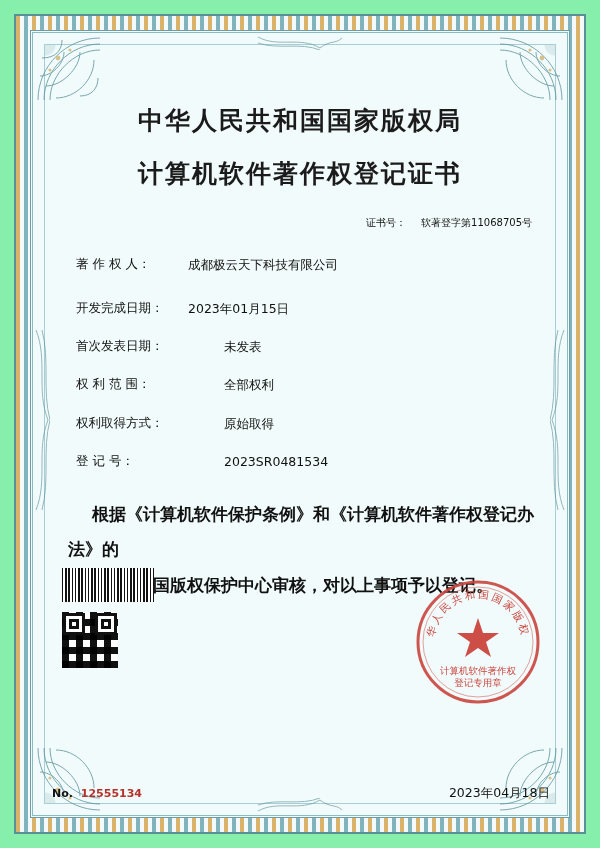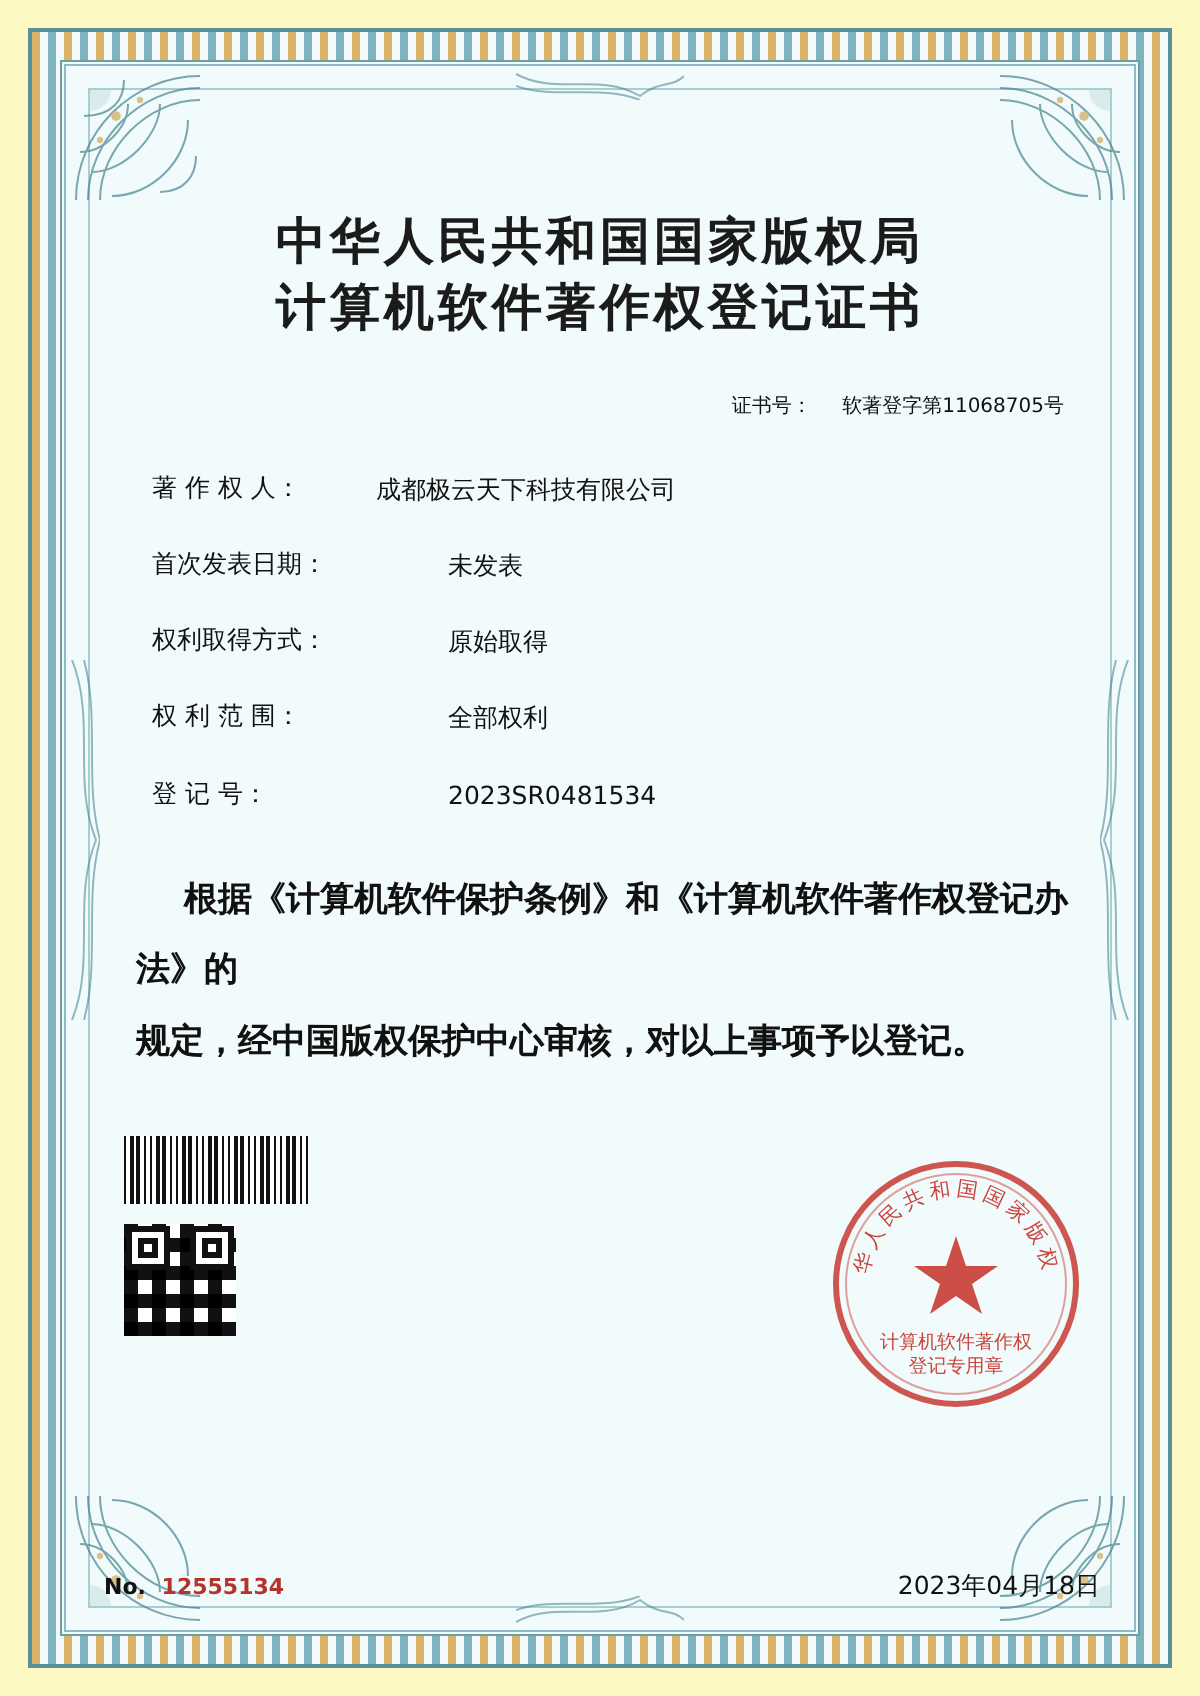--- a/index.html
+++ b/index.html
@@ -10,21 +10,21 @@
   body {
     width: 600px;
     height: 848px;
     font-family: "Liberation Sans", sans-serif;
     overflow: hidden;
   }
   .page {
     position: relative;
     width: 600px;
     height: 848px;
-    background: #fef9c3;
+    background: #86efac;
     box-sizing: border-box;
   }
   
   .frame-outer {
     position: absolute;
     left: 14px; top: 14px; right: 14px; bottom: 14px;
     border: 2px solid #5b8f9a;
     background:
       repeating-linear-gradient(90deg,
         #d9b36a 0px, #d9b36a 4px,
@@ -94,20 +94,21 @@
     letter-spacing: 2px;
     margin-top: 48px;
   }
   .title2 {
     text-align: center;
     font-family: Liberation Sans, sans-serif;
     font-size: 25px;
     font-weight: bold;
     color: #1b1b1b;
     letter-spacing: 2px;
+    margin-top: 20px;
   }
   .certno {
     margin-top: 26px;
     text-align: right;
     font-size: 10px;
     color: #111;
     padding-right: 12px;
     font-family: "DejaVu Sans", sans-serif;
   }
   .certno .label { margin-right: 12px; }
@@ -351,34 +352,38 @@
     </div>
 
     <div class="fields">
 
 
       <div class="row gap-before">
         <div class="k">著 作 权 人：</div>
         <div class="v">成都极云天下科技有限公司</div>
       </div>
 
+      <div class="row gap-before">
+        <div class="k">开发完成日期：</div>
+        <div class="v">2023年01月15日</div>
+      </div>
 
       <div class="row tight" style="margin-top:20px">
         <div class="k">首次发表日期：</div>
         <div class="v">未发表</div>
       </div>
 
       <div class="row tight" style="margin-top:20px">
+        <div class="k">权 利 范 围：</div>
+        <div class="v">全部权利</div>
+      </div>
+
+      <div class="row tight" style="margin-top:20px">
         <div class="k">权利取得方式：</div>
         <div class="v">原始取得</div>
-      </div>
-
-      <div class="row tight" style="margin-top:20px">
-        <div class="k">权 利 范 围：</div>
-        <div class="v">全部权利</div>
       </div>
 
       <div class="row tight" style="margin-top:20px">
         <div class="k">登 记 号：</div>
         <div class="v">2023SR0481534</div>
       </div>
 
     </div>
 
     <div class="paras">

